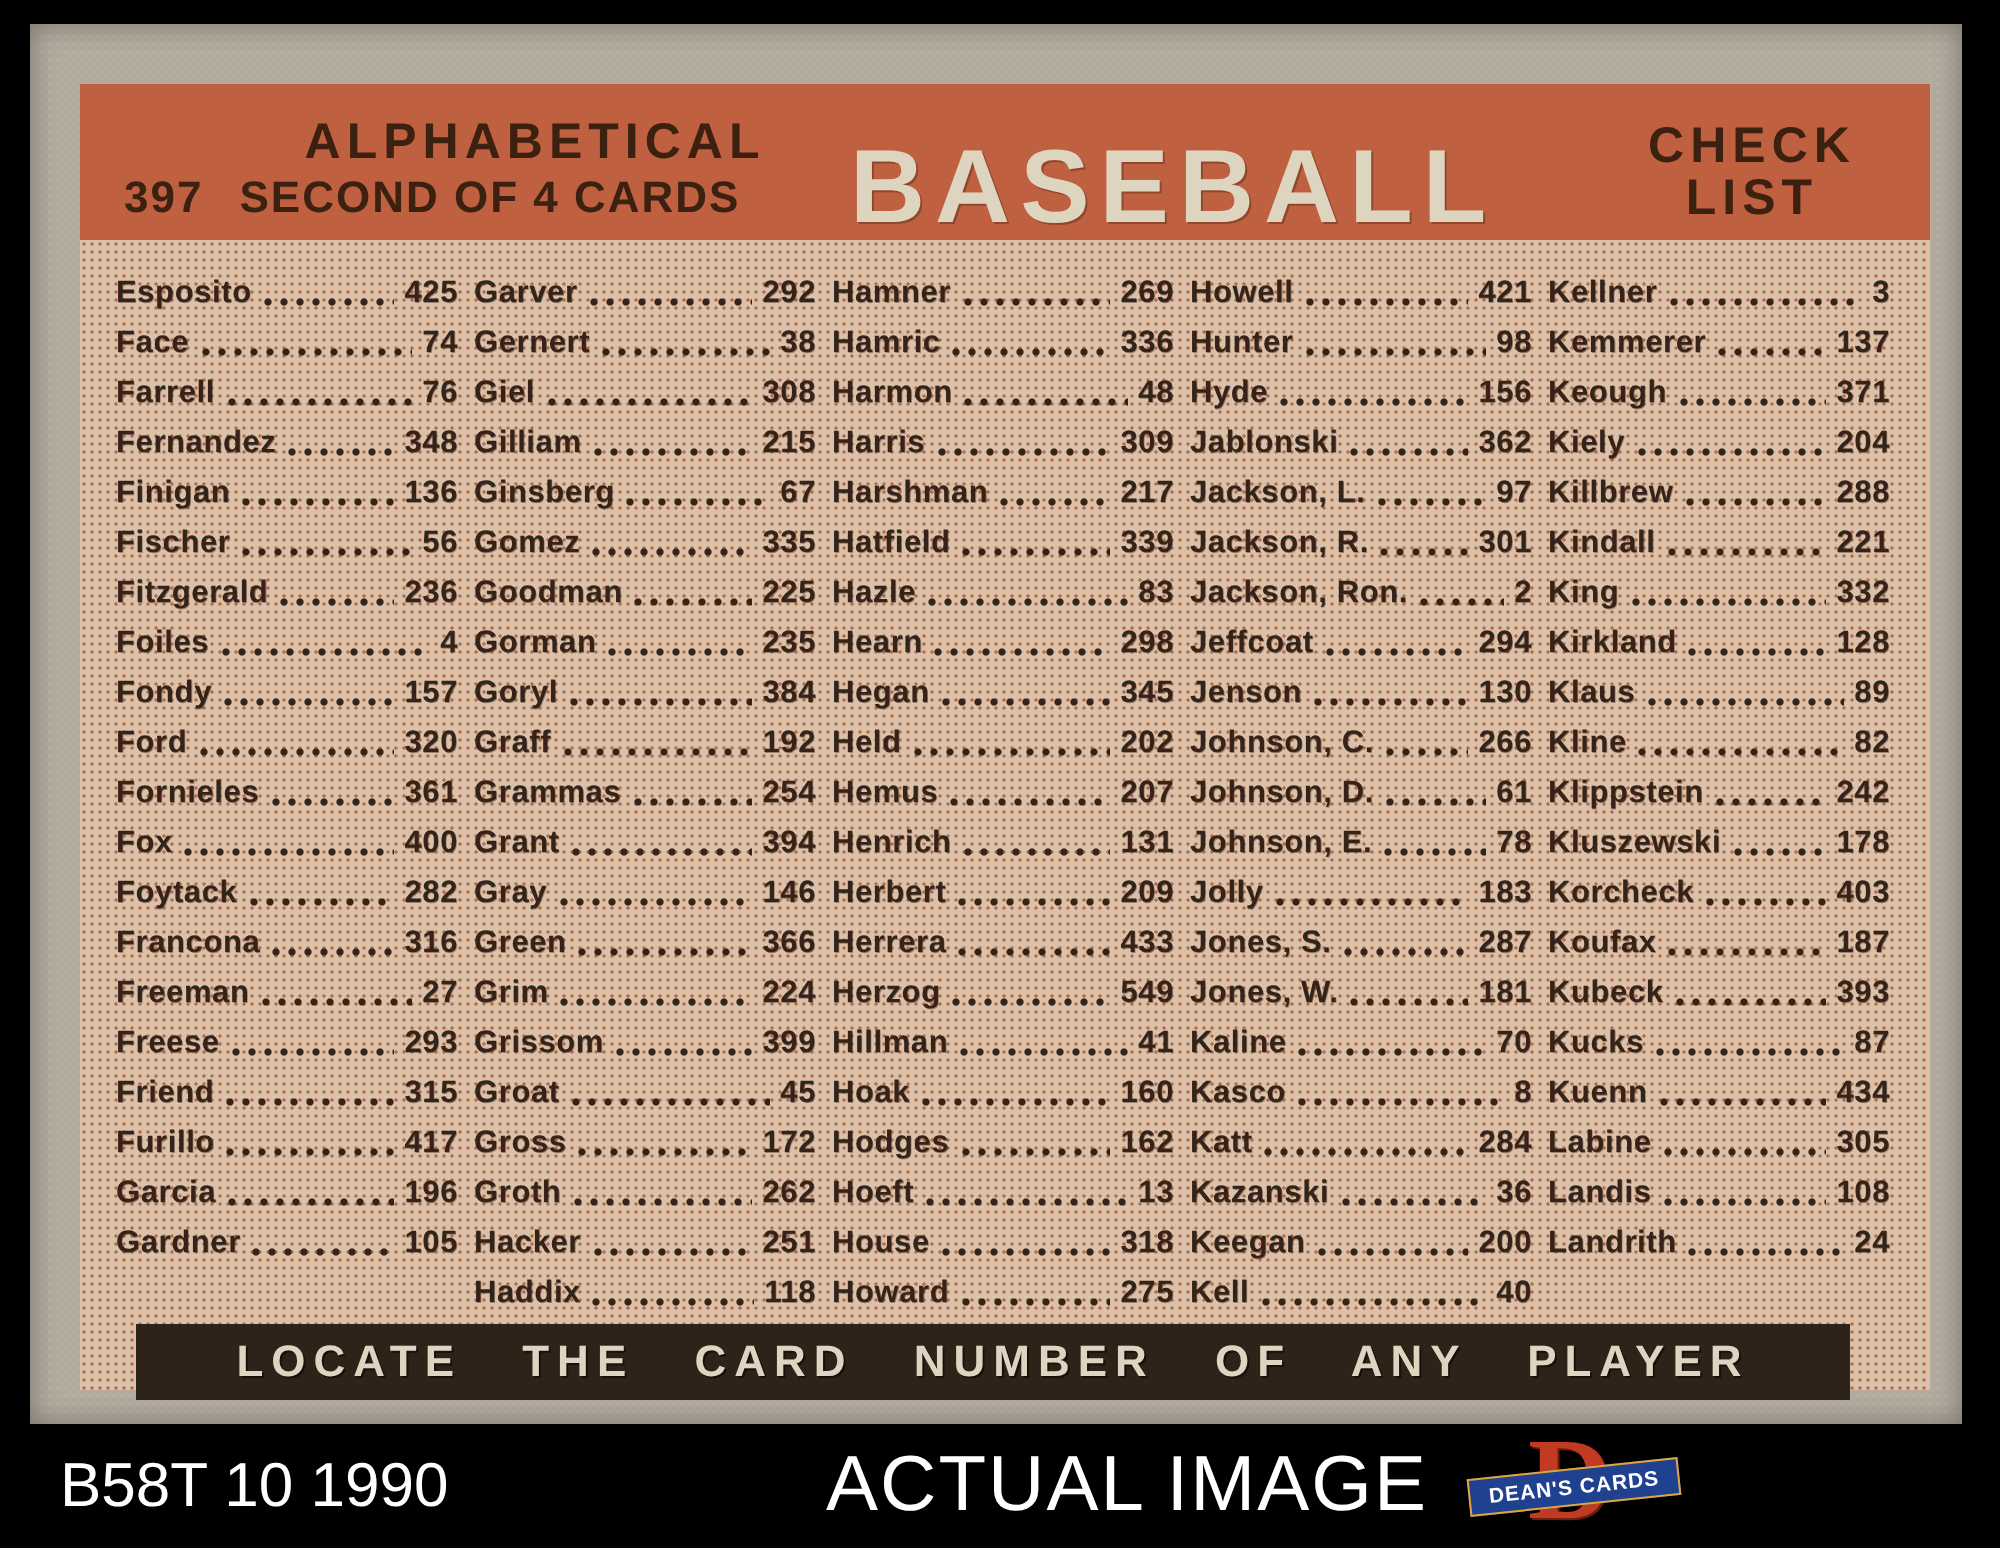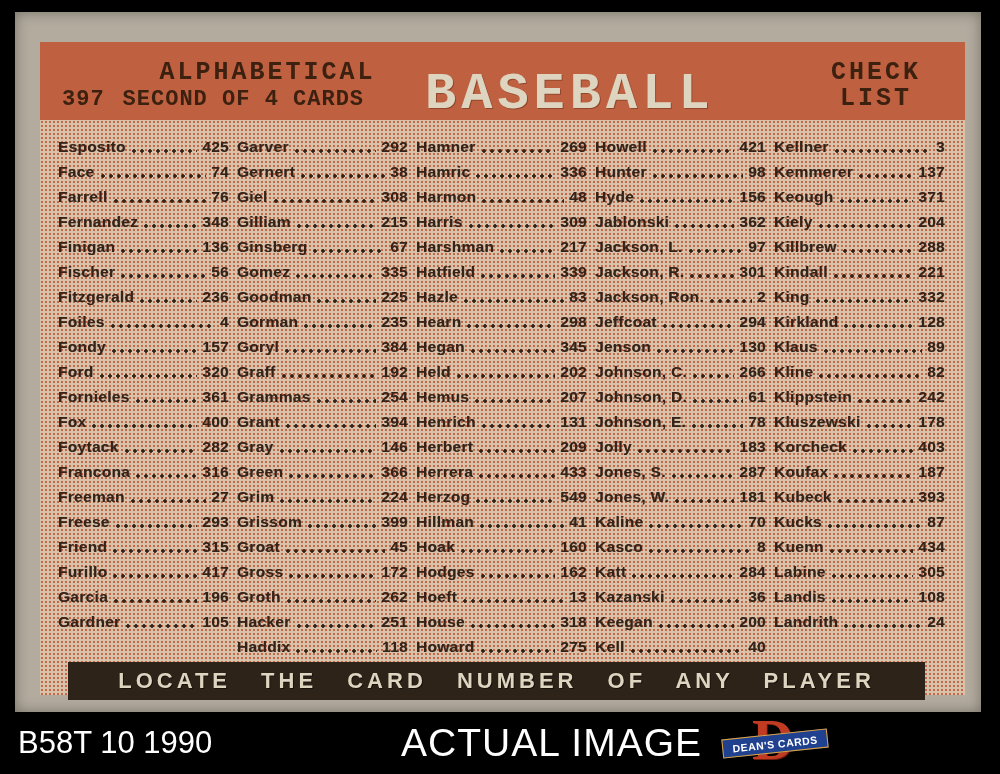--- a/index.html
+++ b/index.html
@@ -29,21 +29,20 @@
     background-image:radial-gradient(rgba(255,255,255,.18) 12%, transparent 14%);
     background-size:4px 4px;
     padding:30px 16px 17px 25px;
     box-shadow:inset 0 0 14px rgba(0,0,0,.35);
   }
   .card-header{
     height:78px;background:var(--header);
     display:flex;align-items:flex-end;
     color:#3c2010;
     padding:22px 4px 8px 10px;
-    font-family:Liberation Mono, monospace;
   }
   .hdr-left{width:375px;text-align:center;}
   .hdr-alpha{
     font-size:25px;font-weight:bold;letter-spacing:3px;
     padding-left:60px;
   }
   .hdr-series{font-size:22px;font-weight:bold;letter-spacing:1px;display:flex;justify-content:flex-start;gap:18px;}
   .hdr-series .num{margin-left:12px;}
   .hdr-center{
     flex:1;text-align:left;color:var(--cream);
@@ -78,21 +77,21 @@
   .banner{
     margin:5px 20px 0 10px;height:38px;
     background:var(--banner-bg);
     color:var(--cream);
     display:flex;align-items:center;justify-content:center;
     font-size:22px;font-weight:bold;letter-spacing:4px;word-spacing:20px;
     text-shadow:1px 1px 0 rgba(0,0,0,.5);
   }
   
   .footer{
-    position:absolute;left:0;bottom:0;width:836px;height:62px;
+    position:absolute;left:12px;bottom:0;width:836px;height:62px;
     display:flex;align-items:center;
     color:var(--footer-text);
   }
   .footer-left{margin-left:18px;font-size:31px;}
   .footer-right{margin-left:auto;font-size:39px;letter-spacing:1px;}
   .logo{
     position:relative;width:104px;height:56px;margin:0 8px 0 22px;flex:0 0 auto;
   }
   .logo-d{
     position:absolute;left:28px;top:-4px;

